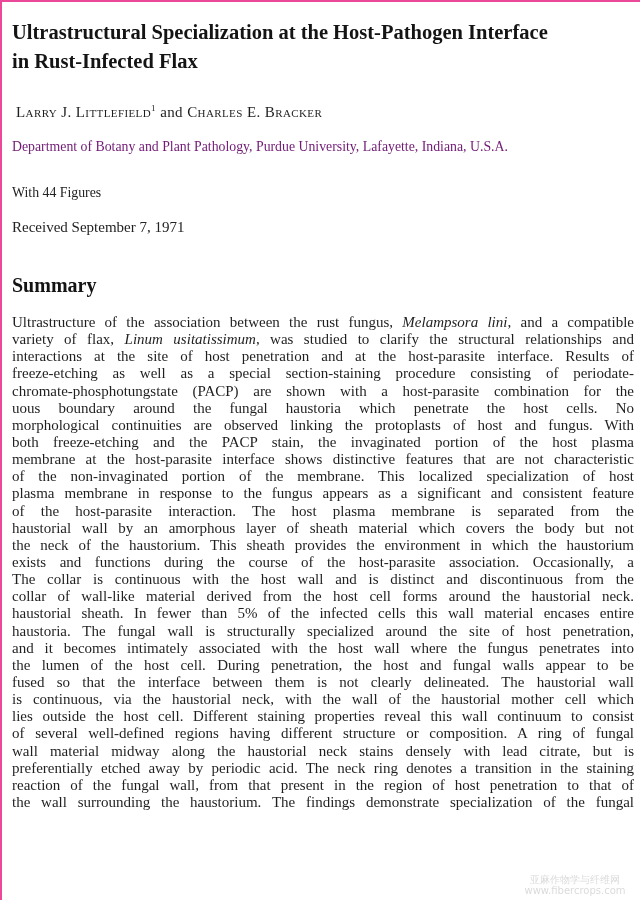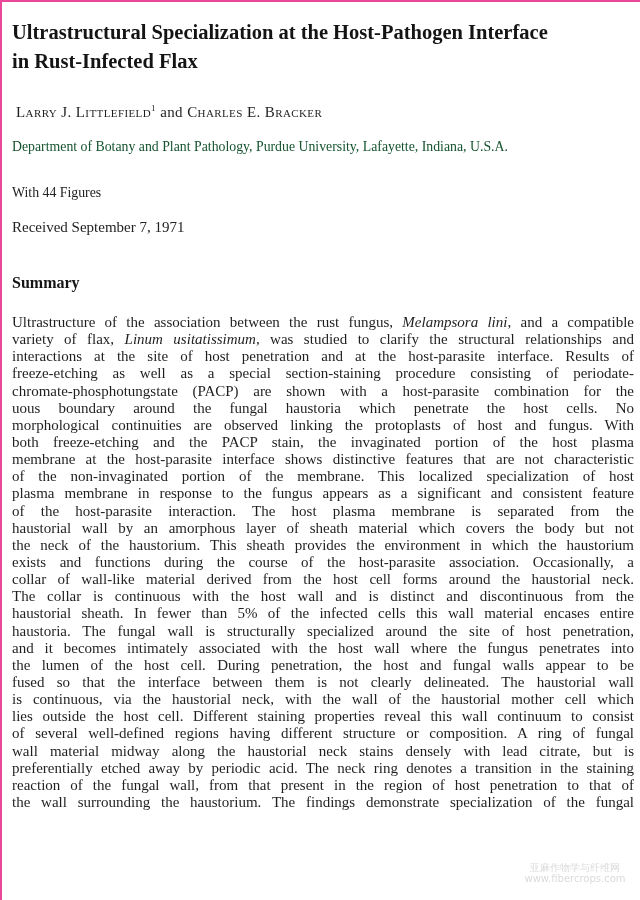--- a/index.html
+++ b/index.html
@@ -18,45 +18,45 @@
     font-size: 20.5px; line-height: 29px; color: #141414; margin: 0;
   }
   .authors {
     position: absolute; left: 14px; top: 101px; width: 620px;
     font-family: "Liberation Serif", serif; font-size: 15px; letter-spacing: 0.4px;
     font-variant: small-caps; color: #1e1e1e;
   }
   .authors sup { font-size: 9px; font-variant: normal; vertical-align: 6px; }
   .affil {
     position: absolute; left: 10px; top: 137px; width: 625px;
-    font-family: "Liberation Serif", serif; font-size: 13.8px; color: #14532d;
+    font-family: "Liberation Serif", serif; font-size: 13.8px; color: #701a75;
   }
   .figs {
     position: absolute; left: 10px; top: 183px;
     font-family: "Liberation Serif", serif; font-size: 13.8px; color: #222;
   }
   .received {
     position: absolute; left: 10px; top: 217px;
     font-family: "Liberation Serif", serif; font-size: 15px; color: #222;
   }
   .summary-heading {
     position: absolute; left: 10px; top: 272px;
-    font-family: "Liberation Serif", serif; font-weight: bold; font-size: 16px; color: #141414; margin: 0;
+    font-family: "Liberation Serif", serif; font-weight: bold; font-size: 20px; color: #141414; margin: 0;
   }
   .summary-body {
     position: absolute; left: 10px; top: 312px; width: 622px;
     font-family: Liberation Serif, serif; font-size: 15px; line-height: 17.15px;
     color: #1f1f1f;
   }
   .summary-body .ln {
     display: block; text-align: justify; text-align-last: justify; white-space: nowrap;
     height: 17.15px;
   }
   .watermark {
-    position: absolute; right: 10px; bottom: 16px; width: 110px;
+    position: absolute; right: 10px; bottom: 4px; width: 110px;
     text-align: center; color: rgba(150,150,150,0.35);
     font-family: "DejaVu Sans", sans-serif; font-size: 10px; line-height: 11px;
     pointer-events: none;
   }
 </style>
 </head>
 <body>
 
 <div class="page">
   <h1 class="title">
@@ -85,22 +85,22 @@
       <span class="ln">uous boundary around the fungal haustoria which penetrate the host cells. No</span>
       <span class="ln">morphological continuities are observed linking the protoplasts of host and fungus. With</span>
       <span class="ln">both freeze-etching and the PACP stain, the invaginated portion of the host plasma</span>
       <span class="ln">membrane at the host-parasite interface shows distinctive features that are not characteristic</span>
       <span class="ln">of the non-invaginated portion of the membrane. This localized specialization of host</span>
       <span class="ln">plasma membrane in response to the fungus appears as a significant and consistent feature</span>
       <span class="ln">of the host-parasite interaction. The host plasma membrane is separated from the</span>
       <span class="ln">haustorial wall by an amorphous layer of sheath material which covers the body but not</span>
       <span class="ln">the neck of the haustorium. This sheath provides the environment in which the haustorium</span>
       <span class="ln">exists and functions during the course of the host-parasite association. Occasionally, a</span>
+      <span class="ln">The collar is continuous with the host wall and is distinct and discontinuous from the</span>
       <span class="ln">collar of wall-like material derived from the host cell forms around the haustorial neck.</span>
-      <span class="ln">The collar is continuous with the host wall and is distinct and discontinuous from the</span>
       <span class="ln">haustorial sheath. In fewer than 5% of the infected cells this wall material encases entire</span>
       <span class="ln">haustoria. The fungal wall is structurally specialized around the site of host penetration,</span>
       <span class="ln">and it becomes intimately associated with the host wall where the fungus penetrates into</span>
       <span class="ln">the lumen of the host cell. During penetration, the host and fungal walls appear to be</span>
       <span class="ln">fused so that the interface between them is not clearly delineated. The haustorial wall</span>
       <span class="ln">is continuous, via the haustorial neck, with the wall of the haustorial mother cell which</span>
       <span class="ln">lies outside the host cell. Different staining properties reveal this wall continuum to consist</span>
       <span class="ln">of several well-defined regions having different structure or composition. A ring of fungal</span>
       <span class="ln">wall material midway along the haustorial neck stains densely with lead citrate, but is</span>
       <span class="ln">preferentially etched away by periodic acid. The neck ring denotes a transition in the staining</span>

